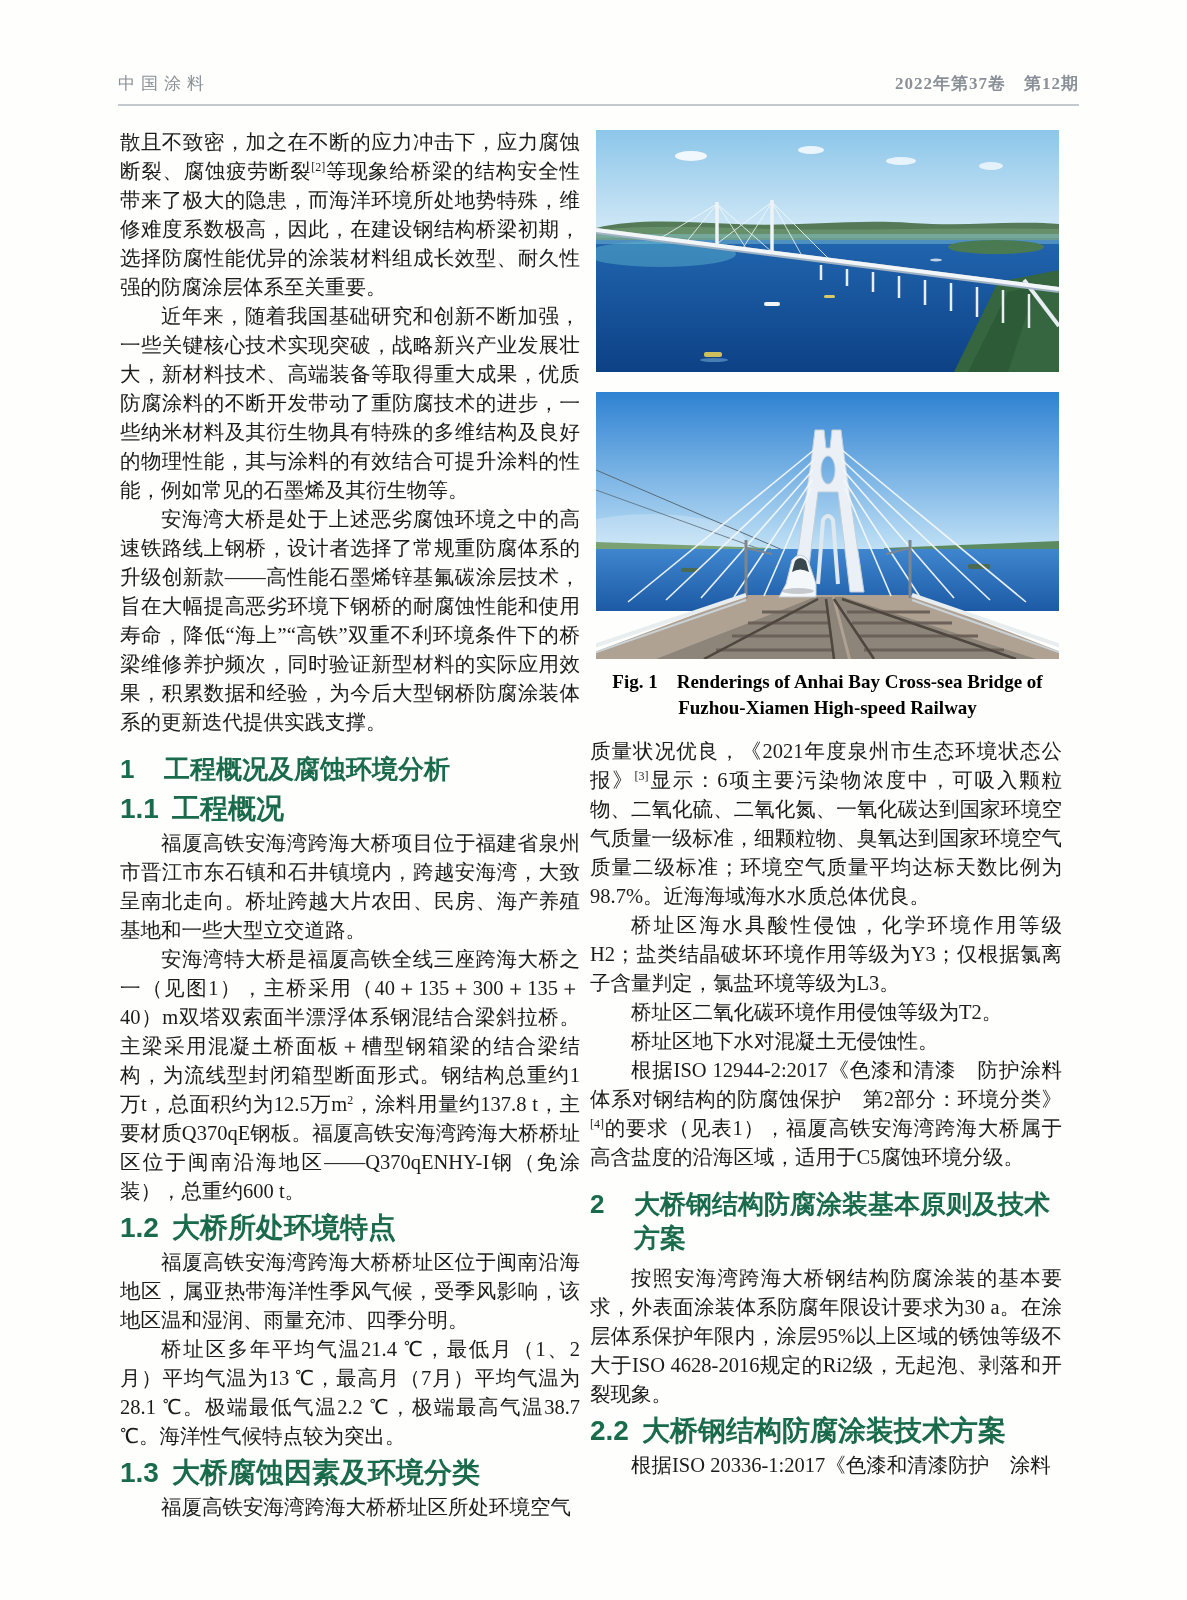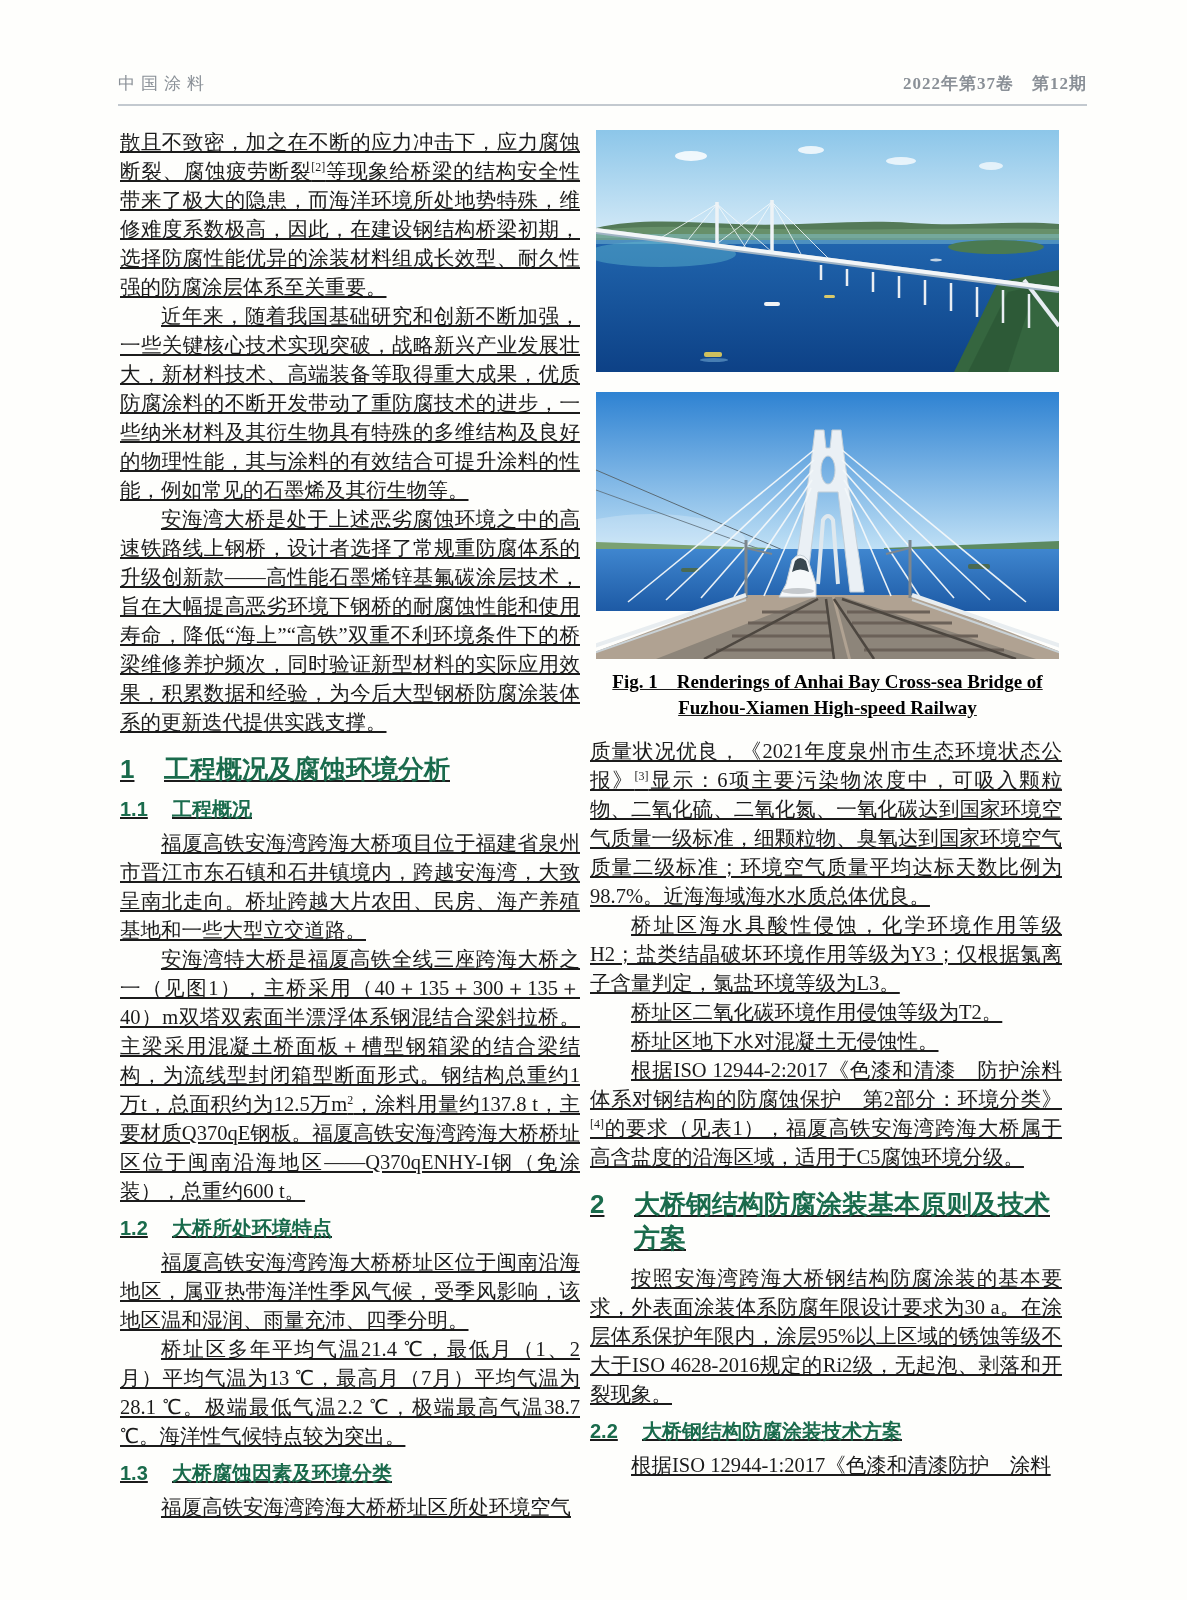--- a/index.html
+++ b/index.html
@@ -1,35 +1,35 @@
 <!DOCTYPE html>
 <html><head>
 <meta charset="utf-8">
 <style>
   html,body{margin:0;padding:0;background:#e8e8e8;}
   .page{position:relative;width:1187px;height:1600px;background:#fefefc;margin:0 auto;overflow:hidden;
         font-family:"Liberation Serif",serif;color:#1b1b1b;}
   
-  .header{position:absolute;top:72px;left:118px;right:100px;display:flex;justify-content:space-between;
+  .header{position:absolute;top:72px;left:118px;right:108px;display:flex;justify-content:space-between;
           align-items:flex-start;border-bottom:2px solid #c3c9cf;padding-bottom:9px;
           color:#8a9097;font-size:17px;}
   .journal-name{letter-spacing:6px;}
   .issue-info{letter-spacing:1px;font-weight:bold;}
   
-  .content{position:absolute;top:128px;left:120px;width:947px;display:flex;gap:10px;text-decoration:underline;}
+  .content{position:absolute;top:128px;left:120px;width:947px;display:flex;gap:10px;}
   .col-left{width:460px;}
   .col-right{width:472px;}
   .para{margin:0;font-size:20.5px;line-height:29px;text-align:justify;text-indent:2em;}
   .para.noindent{text-indent:0;}
   .para sup{font-size:12px;line-height:0;vertical-align:7px;}
   .h1{display:flex;font-family:"Liberation Sans",sans-serif;font-weight:bold;color:#1a6b4c;
       font-size:26px;line-height:34px;margin:15px 0 9px;}
   .h1 .num{flex:0 0 44px;}
   .h2{display:flex;font-family:"Liberation Sans",sans-serif;font-weight:bold;color:#1a6b4c;
-      font-size:20px;line-height:28px;margin:8px 0 6px;}
+      font-size:28px;line-height:28px;margin:8px 0 6px;}
   .h2 .num{flex:0 0 52px;}
   
   .fig{width:463px;margin:2px 0 0 6px;}
   .fig svg{display:block;}
   .fig2{margin-top:20px;}
   .caption{margin:10px 0 16px 6px;width:463px;text-align:center;}
   .caption-zh{font-family:"Liberation Sans",sans-serif;font-weight:bold;font-size:19.5px;color:#111;line-height:28px;}
   .caption-en{font-weight:bold;font-size:19px;line-height:26px;color:#000000;}
   
   .footer{position:absolute;left:131px;bottom:42px;display:flex;align-items:center;}
@@ -238,19 +238,19 @@
           <p class="para"><span>根据ISO 12944-2:2017《色漆和清漆　防护涂料体系对钢结构的防腐蚀保护　第2部分：环境分类》</span><sup>[4]</sup><span>的要求（见表1），福厦高铁安海湾跨海大桥属于高含盐度的沿海区域，适用于C5腐蚀环境分级。</span></p>
           <div class="h1">
             <span class="num">2</span>
             <span class="ttl">大桥钢结构防腐涂装基本原则及技术方案</span>
           </div>
           <p class="para"><span>按照安海湾跨海大桥钢结构防腐涂装的基本要求，外表面涂装体系防腐年限设计要求为30 a。在涂层体系保护年限内，涂层95%以上区域的锈蚀等级不大于ISO 4628-2016规定的Ri2级，无起泡、剥落和开裂现象。</span></p>
           <div class="h2">
             <span class="num">2.2</span>
             <span class="ttl">大桥钢结构防腐涂装技术方案</span>
           </div>
-          <p class="para"><span>根据ISO 12944-1:2017《色漆和清漆防护　涂料</span></p>
+          <p class="para"><span>根据ISO 20336-1:2017《色漆和清漆防护　涂料</span></p>
         </div>
     </div>
   </div>
 
 
 </div>
 
 </body></html>

